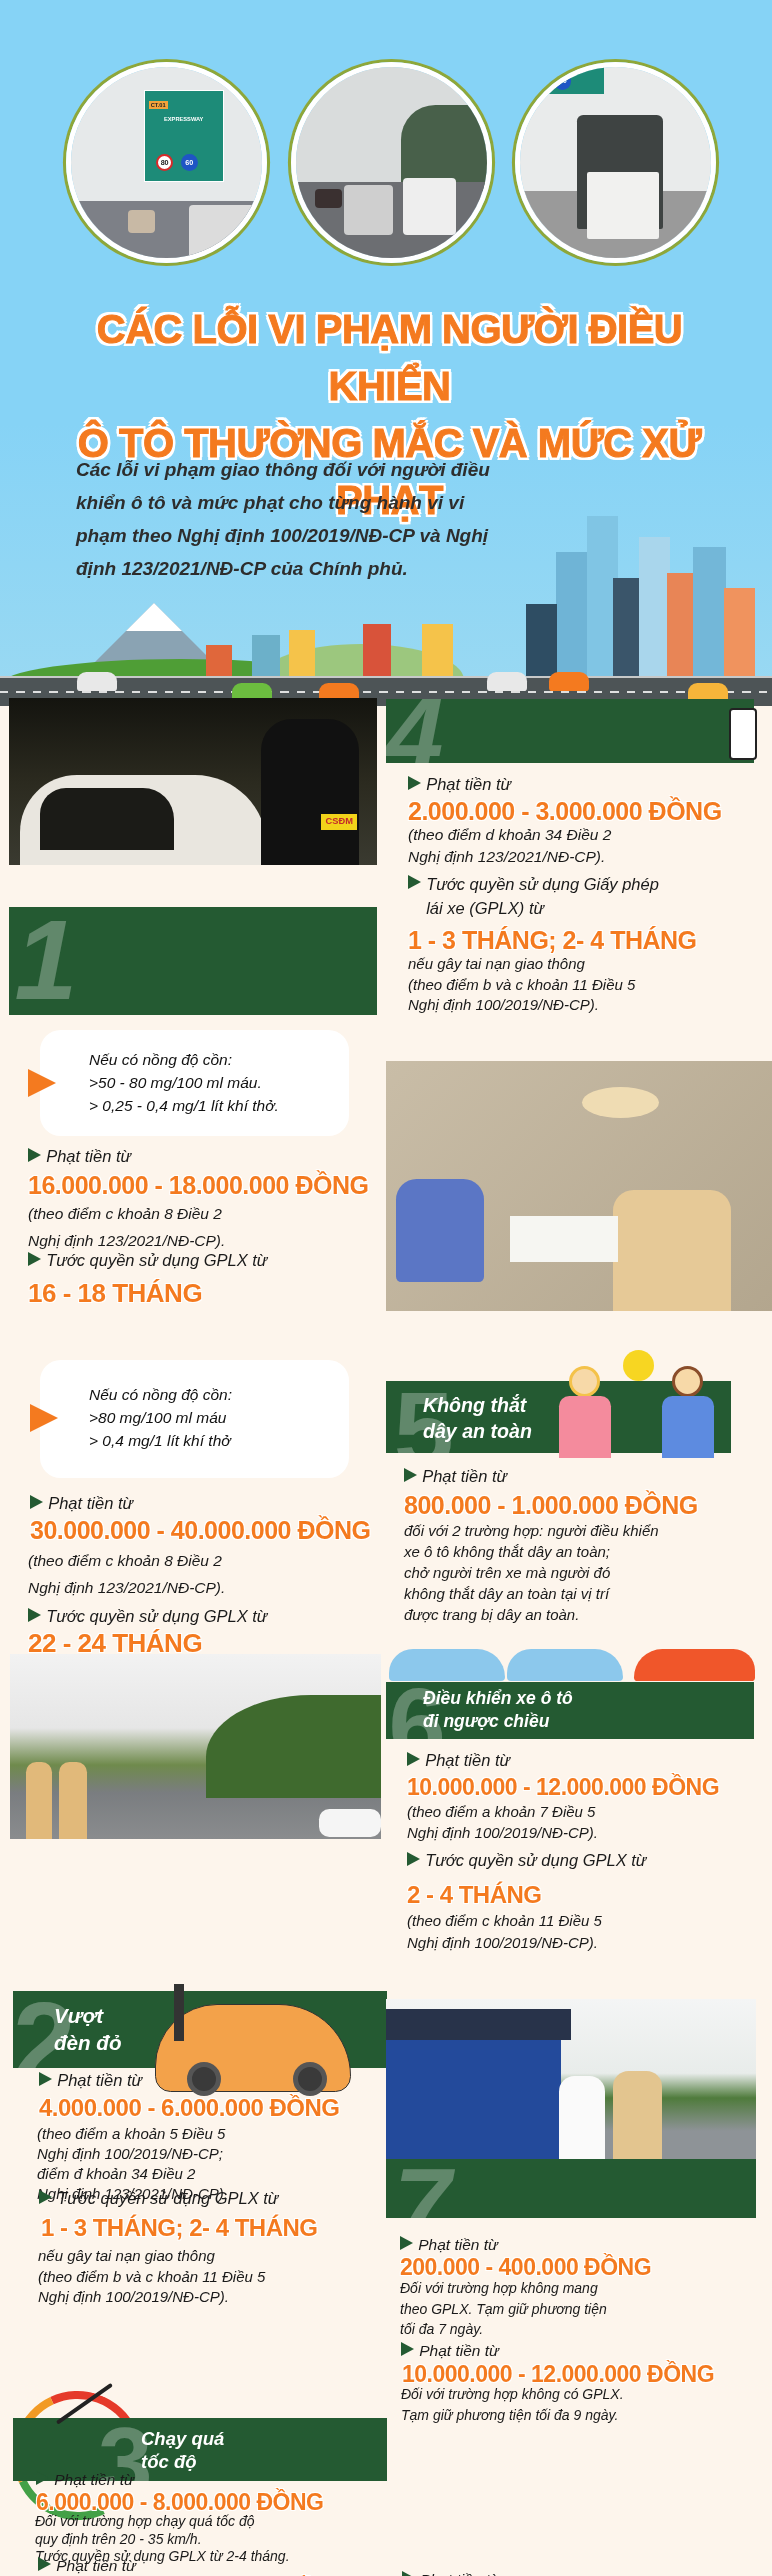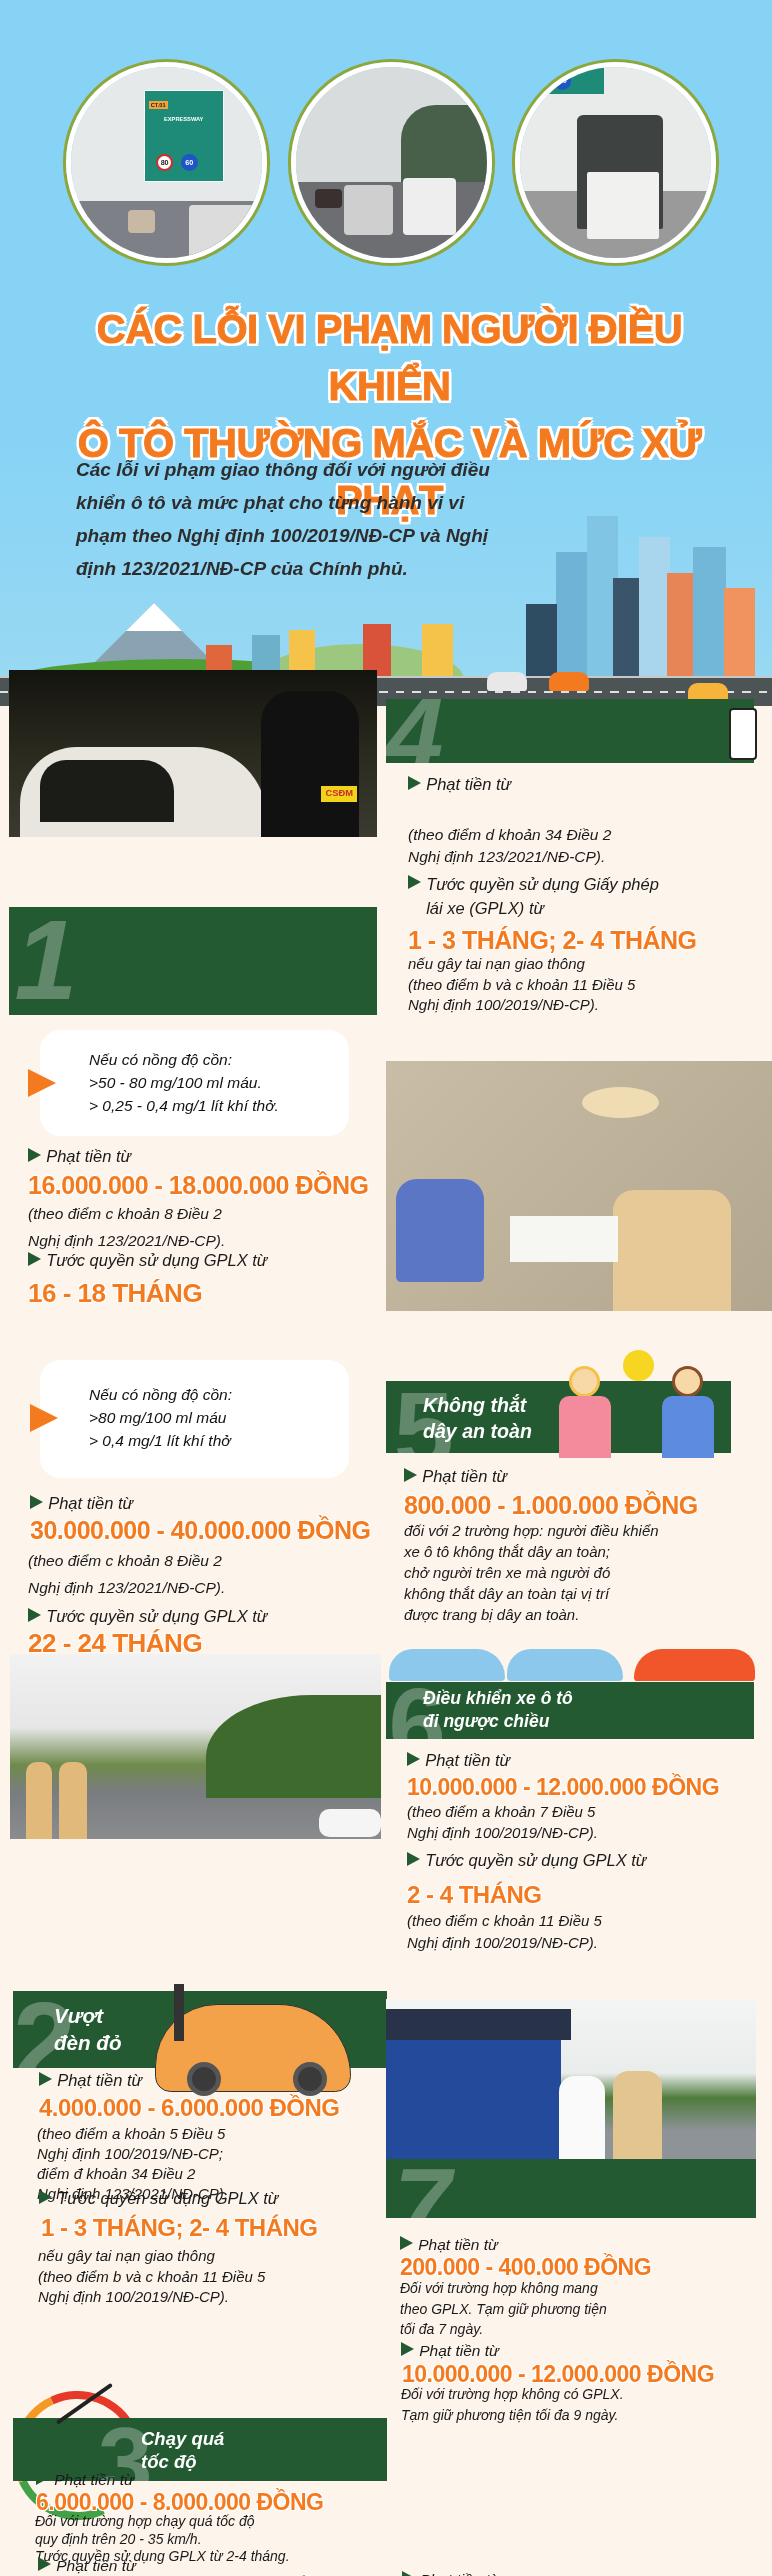--- a/index.html
+++ b/index.html
@@ -114,21 +114,21 @@
         </div>
       <div class="toy-car" style="left:77px;bottom:15.5px;background:#e8e8e8"></div>
       <div class="toy-car" style="left:232px;bottom:4.1px;background:#6cbd3f"></div>
       <div class="toy-car" style="left:319px;bottom:4.1px;background:#f47a1f"></div>
       <div class="toy-car" style="left:487px;bottom:15.5px;background:#e8e8e8"></div>
       <div class="toy-car" style="left:549px;bottom:15.5px;background:#f47a1f"></div>
       <div class="toy-car" style="left:688px;bottom:4.1px;background:#f6b53a"></div>
     </div>
   </section>
 
-  <div class="photo" style="left:9.3px;top:670px;width:368px;height:167px;background:linear-gradient(#14140f,#2b2a1f 50%,#3a3a30)">
+  <div class="photo" style="left:9.3px;top:698px;width:368px;height:167px;background:linear-gradient(#14140f,#2b2a1f 50%,#3a3a30)">
     <div style="position:absolute;left:10.3px;top:77px;width:247px;height:129px;background:#e9e6df;border-radius:57px 72px 0 0"></div>
     <div style="position:absolute;left:31px;top:90px;width:134px;height:62px;background:#1b1b17;border-radius:26px 31px 0 0"></div>
     <div style="position:absolute;left:252px;top:20.6px;width:98px;height:188px;background:#111;border-radius:31px 31px 0 0"></div>
     <div style="position:absolute;left:312px;top:116px;width:36px;height:15.5px;background:#f2d31a;color:#c42b2b;font:bold 9.3px 'Liberation Sans',sans-serif;text-align:center;line-height:15.5px">CSĐM</div>
   </div>
   <div class="sec-head" style="left:9.3px;top:907px;width:368px;height:108px">
     <div class="sec-num" style="left:5.2px;top:-2.6px">1</div>
   </div>
 
   <div class="callout" style="left:40px;top:1030px;width:309px;height:106px">Nếu có nồng độ cồn:
@@ -230,20 +230,21 @@
   <div class="sec-head" style="left:386px;top:699px;width:368px;height:64px">
     <div class="sec-num" style="left:0;top:-15.5px;font-size:103px">4</div>
   </div>
   <div style="position:absolute;left:729px;top:708px;width:28px;height:52px;background:#fff;border:2.6px solid #222;border-radius:4.1px"></div>
   <div style="position:absolute;left:706px;top:737px;width:62px;height:36px;background:#f2a77a;border-radius:20.6px 20.6px 5.2px 5.2px;z-index:-1"></div>
 
   <div class="bullet" style="left:408px;top:773px">
     <span class="chev"></span>
     <span class="b-text">Phạt tiền từ</span>
   </div>
+  <div class="amount" style="left:408px;top:796px;font-size:25px">2.000.000 - 3.000.000 ĐỒNG</div>
   <div class="body-text" style="left:408px;top:824px;font-size:15.5px;line-height:21.6px">(theo điểm d khoản 34 Điều 2
 Nghị định 123/2021/NĐ-CP).</div>
   <div class="bullet" style="left:408px;top:872px">
     <span class="chev"></span>
     <span class="b-text" style="white-space:pre-line;line-height:24px">Tước quyền sử dụng Giấy phép
 lái xe (GPLX) từ</span>
   </div>
   <div class="amount" style="left:408px;top:925px;font-size:25px">1 - 3 THÁNG; 2- 4 THÁNG</div>
   <div class="body-text" style="left:408px;top:954px;font-size:15px;line-height:20.6px">nếu gây tai nạn giao thông
 (theo điểm b và c khoản 11 Điều 5

